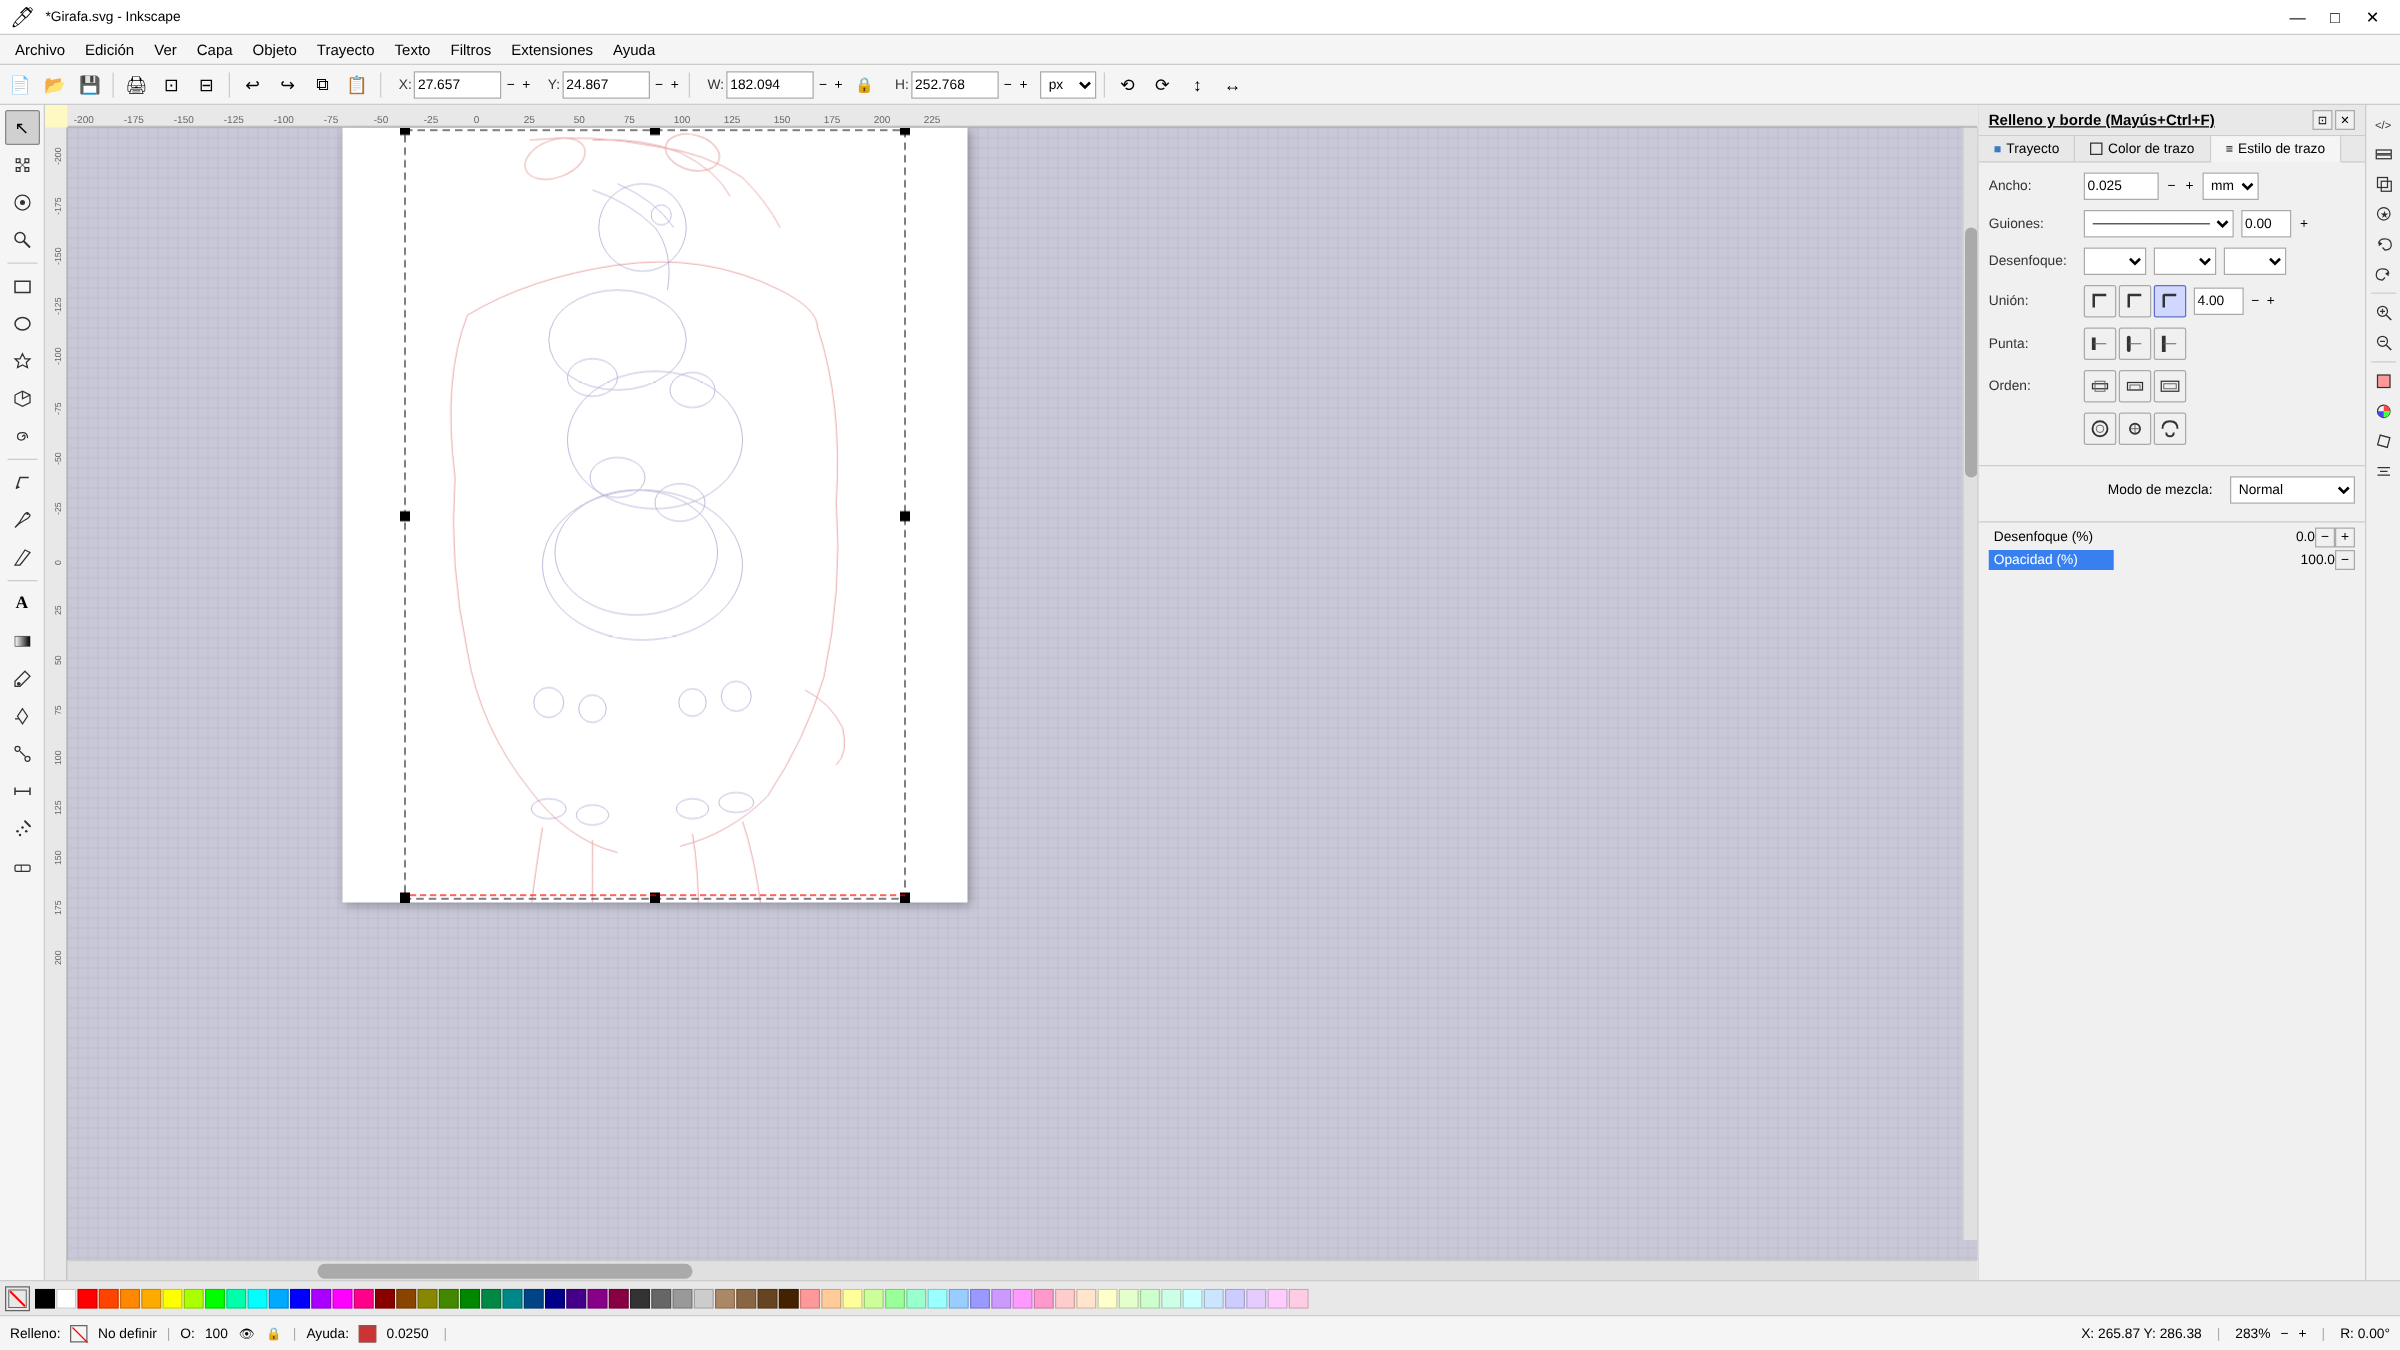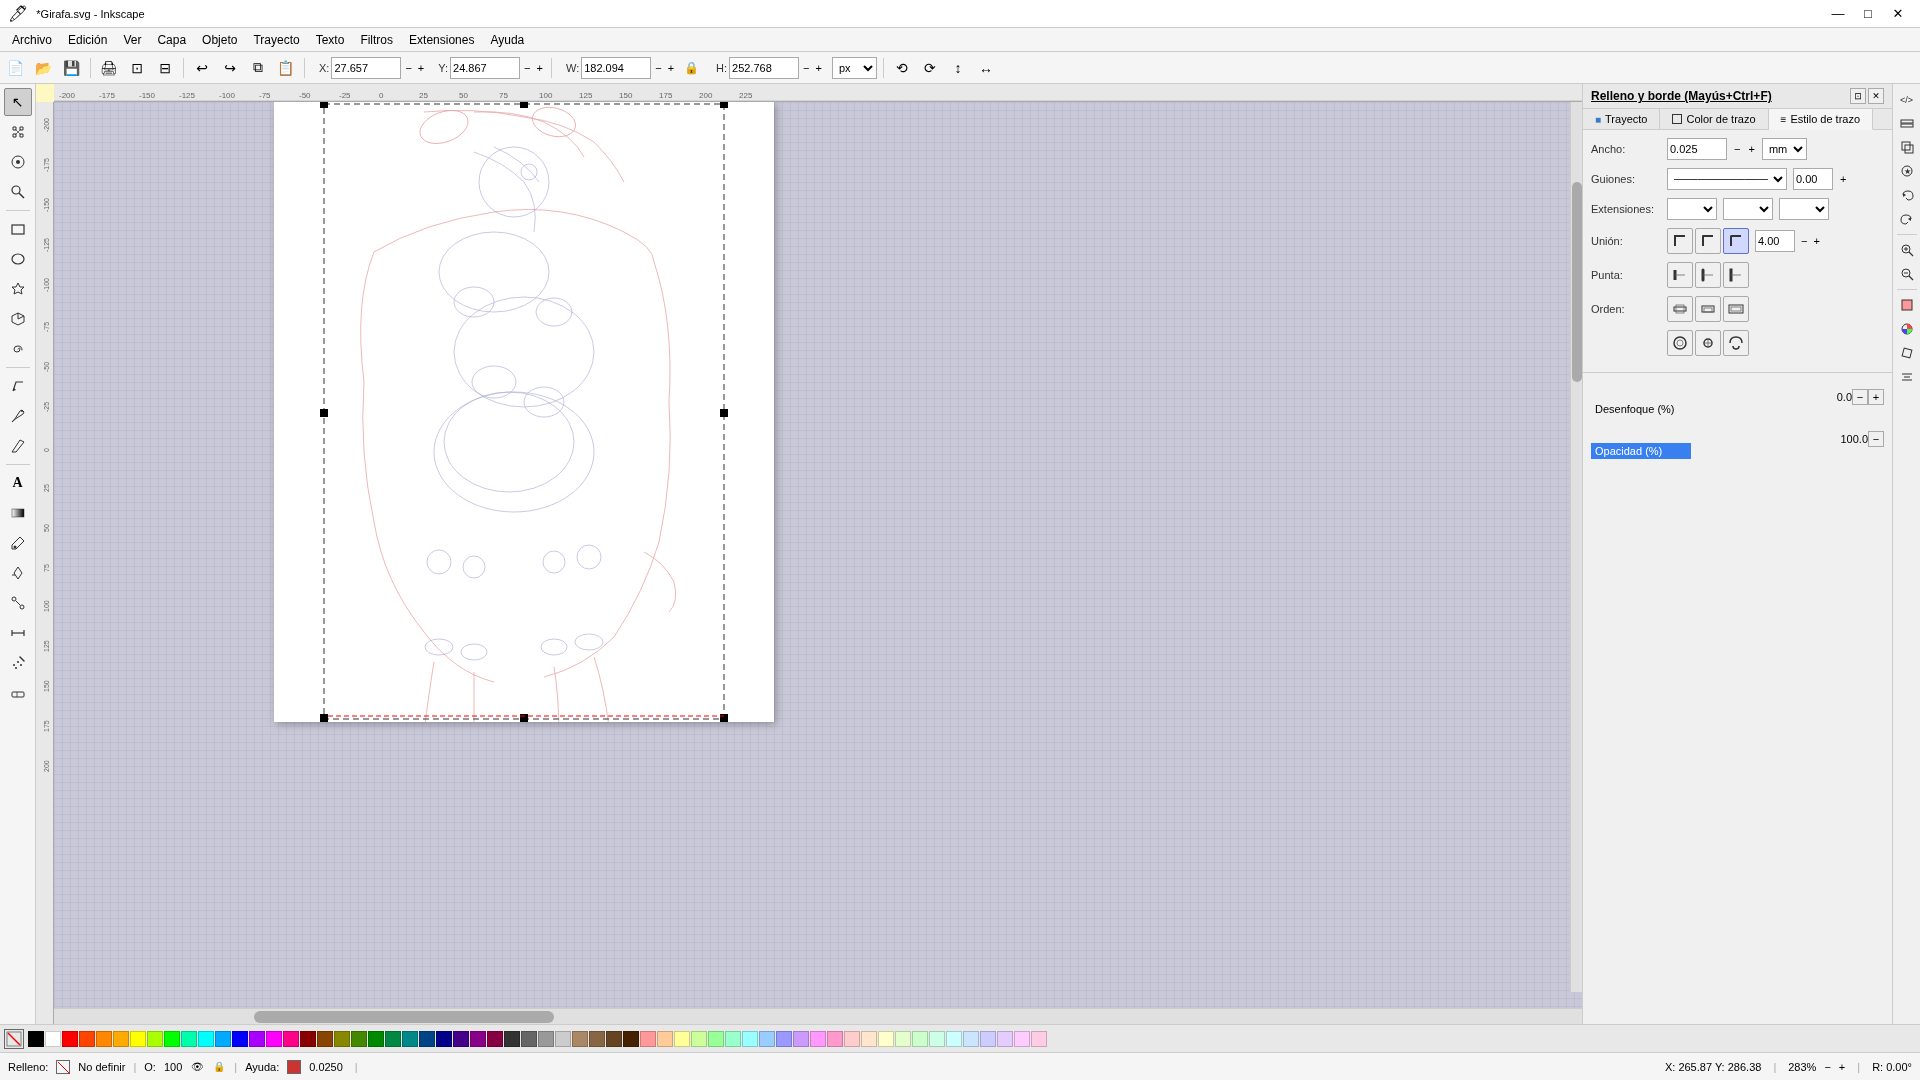--- a/index.html
+++ b/index.html
@@ -55,21 +55,21 @@
     .panel-select { height: 22px; border: 1px solid #aaa; background: white; font-size: 11px; padding: 0 2px; }
     .icon-btn { width: 26px; height: 26px; border: 1px solid #aaa; background: #f0f0f0; cursor: pointer; font-size: 12px; display: flex; align-items: center; justify-content: center; border-radius: 2px; }
     .icon-btn.active { background: #d0d8ff; border-color: #6070cc; }
     .icon-group { display: flex; gap: 2px; }
 
     
     #blend-section { padding: 8px; border-top: 1px solid #ccc; }
     .blend-row { display: flex; align-items: center; gap: 6px; margin-bottom: 6px; }
     #blur-opacity-section { padding: 4px 8px; border-top: 1px solid #ccc; }
     .bar-row { display: flex; align-items: center; margin-bottom: 2px; }
-    .bar-label { font-size: 11px; width: 100px; cursor: pointer; padding: 2px 4px; margin-top: 24px; }
+    .bar-label { font-size: 11px; width: 100px; cursor: pointer; padding: 2px 4px; }
     .bar-label.selected { background: #3880f0; color: white; }
     .bar-value { font-size: 11px; margin-left: auto; }
     .bar-minus { width: 16px; height: 16px; border: 1px solid #aaa; background: #f0f0f0; cursor: pointer; font-size: 11px; display: flex; align-items: center; justify-content: center; }
     .bar-plus { width: 16px; height: 16px; border: 1px solid #aaa; background: #f0f0f0; cursor: pointer; font-size: 11px; display: flex; align-items: center; justify-content: center; }
 
     
     #far-right { width: 28px; background: #f0f0f0; border-left: 1px solid #ccc; display: flex; flex-direction: column; align-items: center; padding: 4px 2px; gap: 2px; }
     .far-right-btn { width: 22px; height: 22px; border: 1px solid transparent; background: transparent; cursor: pointer; font-size: 11px; display: flex; align-items: center; justify-content: center; border-radius: 2px; }
 
     
@@ -474,21 +474,21 @@
           <select class="panel-select" style="width:120px;">
             <option>─────────────</option>
             <option>- - - - - -</option>
             <option>· · · · · ·</option>
           </select>
           <input class="panel-input" type="text" style="width: 40px;" value="0.00">
           <span style="cursor:pointer;margin:0 1px;">+</span>
         </div>
 
         <div class="panel-row">
-          <span class="panel-label">Extensiones:</span>
+          <span class="panel-label">Desenfoque:</span>
           <select class="panel-select" style="width:50px;">
             <option></option>
           </select>
           <select class="panel-select" style="width:50px;">
             <option></option>
           </select>
           <select class="panel-select" style="width:50px;">
             <option></option>
           </select>
         </div>
@@ -583,20 +583,32 @@
             <button class="icon-btn">
               <svg width="18" height="18">
                   <path d="M3 9 Q3 3 9 3 Q15 3 15 9" fill="none" stroke="#333" stroke-width="1.5"></path>
                   <path d="M6 12 Q6 15 9 15 Q12 15 12 12" fill="none" stroke="#333" stroke-width="1.5"></path>
                 </svg>
             </button>
           </div>
         </div>
       </div>
 
+      <div id="blend-section">
+        <div class="blend-row">
+          <span style="font-size:11px;flex:1;text-align:right;margin-right:8px;">Modo de mezcla:</span>
+          <select class="panel-select" style="width:100px;">
+            <option>Normal</option>
+            <option>Multiply</option>
+            <option>Screen</option>
+            <option>Overlay</option>
+            <option>Darken</option>
+          </select>
+        </div>
+      </div>
 
       <div id="blur-opacity-section">
         <div class="bar-row">
           <span class="bar-label">Desenfoque (%)</span>
           <span class="bar-value">0.0</span>
           <span class="bar-minus">−</span>
           <span class="bar-plus">+</span>
         </div>
         <div class="bar-row">
           <span class="bar-label selected">Opacidad (%)</span>

